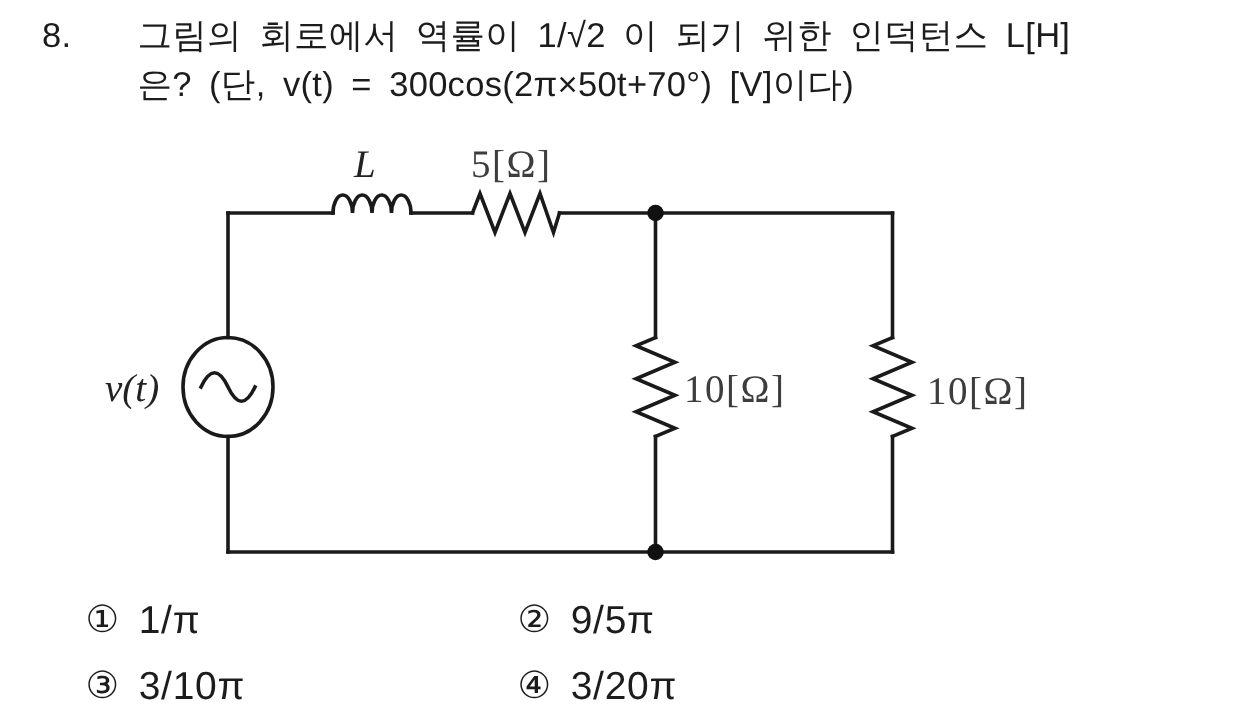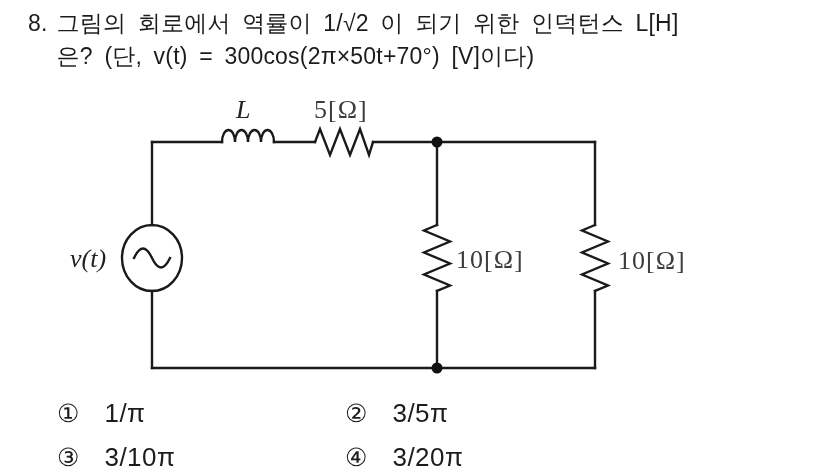--- a/index.html
+++ b/index.html
@@ -26,21 +26,21 @@
     line-height: 33px;
     font-weight: 400;
     letter-spacing: 0.2px;
     word-spacing: 5px;
     color: #1c1c1c;
   }
   .q-number {
     flex: 0 0 auto;
     margin-right: 9px;
   }
-  .q-text { flex: 1 1 auto; }
+  .q-text { flex: 1 1 auto; margin-left: 35px; }
 
   
   .circuit-wrap {
     position: absolute;
     top: 80px;
     left: 0;
     width: 826px;
     height: 310px;
   }
   svg .wire {
@@ -80,21 +80,20 @@
     align-items: center;
     cursor: default;
   }
   .cnum {
     font-size: 25px;
     margin-right: 13px;
     line-height: 1;
   }
   .clabel {
     letter-spacing: 0.5px;
-    margin-left: 12px;
   }
 </style>
 </head>
 <body>
 
 <div class="page">
 
   <div class="question">
     <div class="q-number">8.</div>
     <div class="q-text">
@@ -142,21 +141,21 @@
     </svg>
   </div>
 
   <div class="choices">
     <div class="choice">
       <span class="cnum">①</span>
       <span class="clabel">1/π</span>
     </div>
     <div class="choice">
       <span class="cnum">②</span>
-      <span class="clabel">3/5π</span>
+      <span class="clabel">9/5π</span>
     </div>
     <div class="choice">
       <span class="cnum">③</span>
       <span class="clabel">3/10π</span>
     </div>
     <div class="choice">
       <span class="cnum">④</span>
       <span class="clabel">3/20π</span>
     </div>
   </div>

